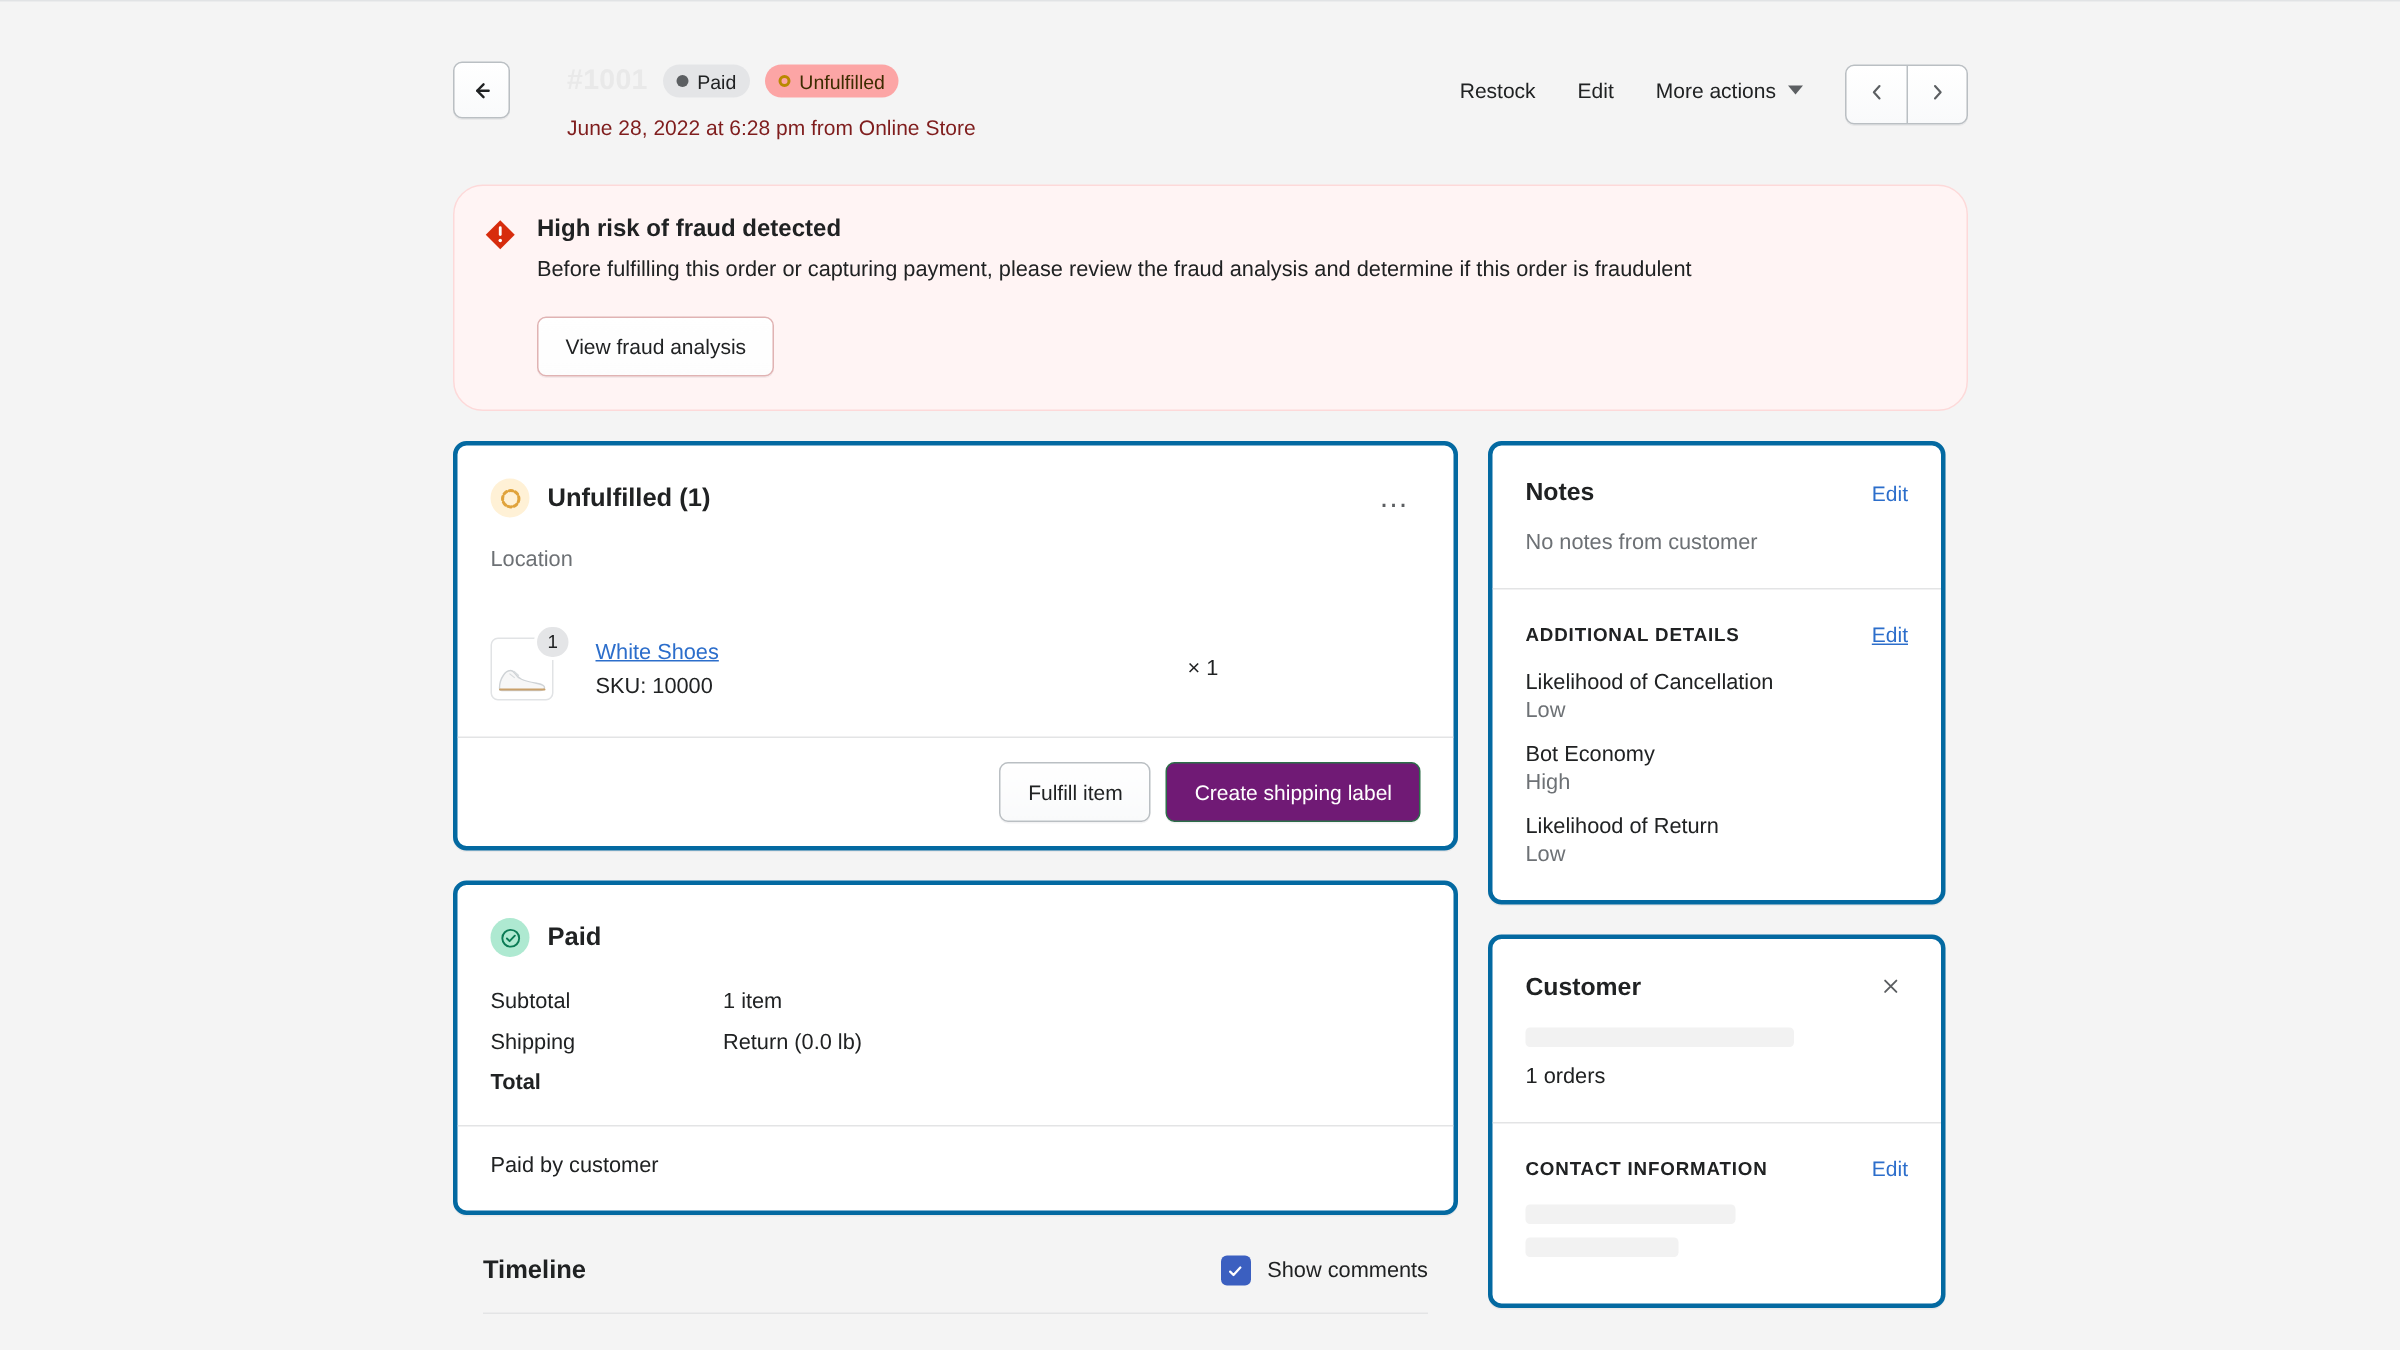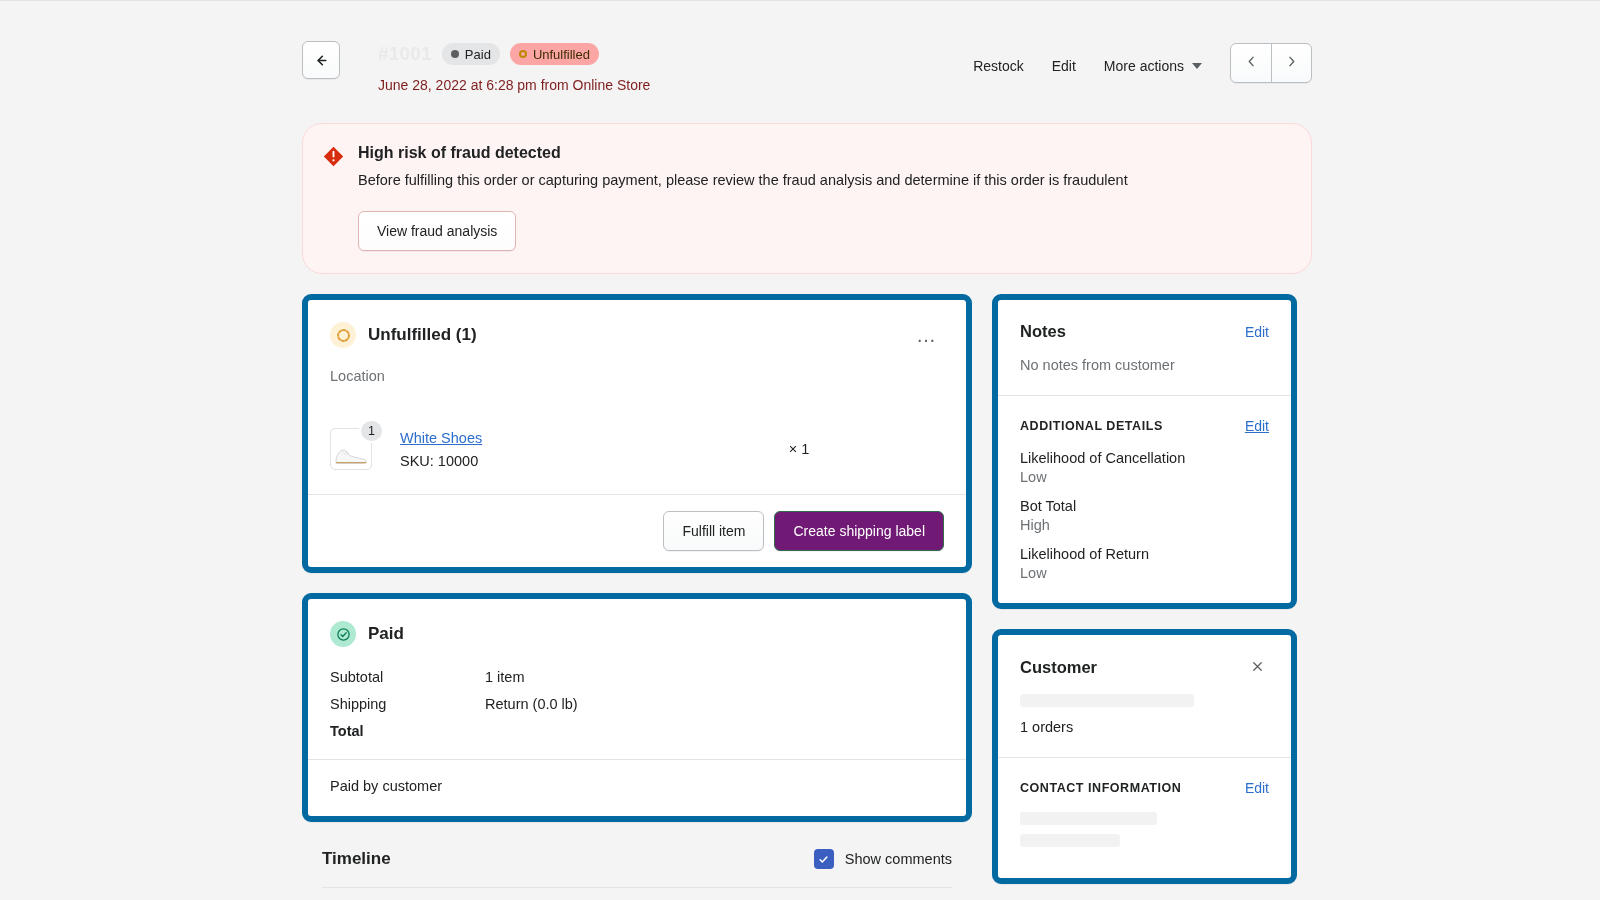--- a/index.html
+++ b/index.html
@@ -102,21 +102,21 @@
   }
 
   .order-meta {
     margin-top: 10px;
     font-size: 14px;
     color: #7f1d1d;
   }
 
   .header-actions {
     display: flex;
-    align-items: flex-end;
+    align-items: flex-start;
     gap: 0;
     padding-top: 2px;
   }
 
   .plain-btn {
     font-size: 14px;
     color: #202223;
     background: none;
     border: none;
     padding: 9px 14px;
@@ -195,21 +195,21 @@
     display: flex;
     gap: 20px;
     margin-top: 20px;
     align-items: flex-start;
   }
   .col-main { width: 670px; flex: none; }
   .col-side { width: 305px; flex: none; }
 
   .card {
     background: #fff;
-    border: 6px solid #0369a1;
+    border: 3px solid #0369a1;
     border-radius: 9px;
     box-shadow: 0 1px 0 rgba(22,29,37,.05);
     margin-bottom: 20px;
     overflow: hidden;
   }
 
   
   .fulfill-head {
     display: flex;
     align-items: center;
@@ -657,21 +657,21 @@
             <div class="side-head">
               <span class="side-subtitle">Additional details</span>
               <button class="edit-link underlined">Edit</button>
             </div>
 
             <div class="detail-item">
               <div class="detail-k">Likelihood of Cancellation</div>
               <div class="detail-v">Low</div>
             </div>
             <div class="detail-item">
-              <div class="detail-k">Bot Total</div>
+              <div class="detail-k">Bot Economy</div>
               <div class="detail-v">High</div>
             </div>
             <div class="detail-item">
               <div class="detail-k">Likelihood of Return</div>
               <div class="detail-v">Low</div>
             </div>
           </div>
         </div>
 
         <div class="card">

